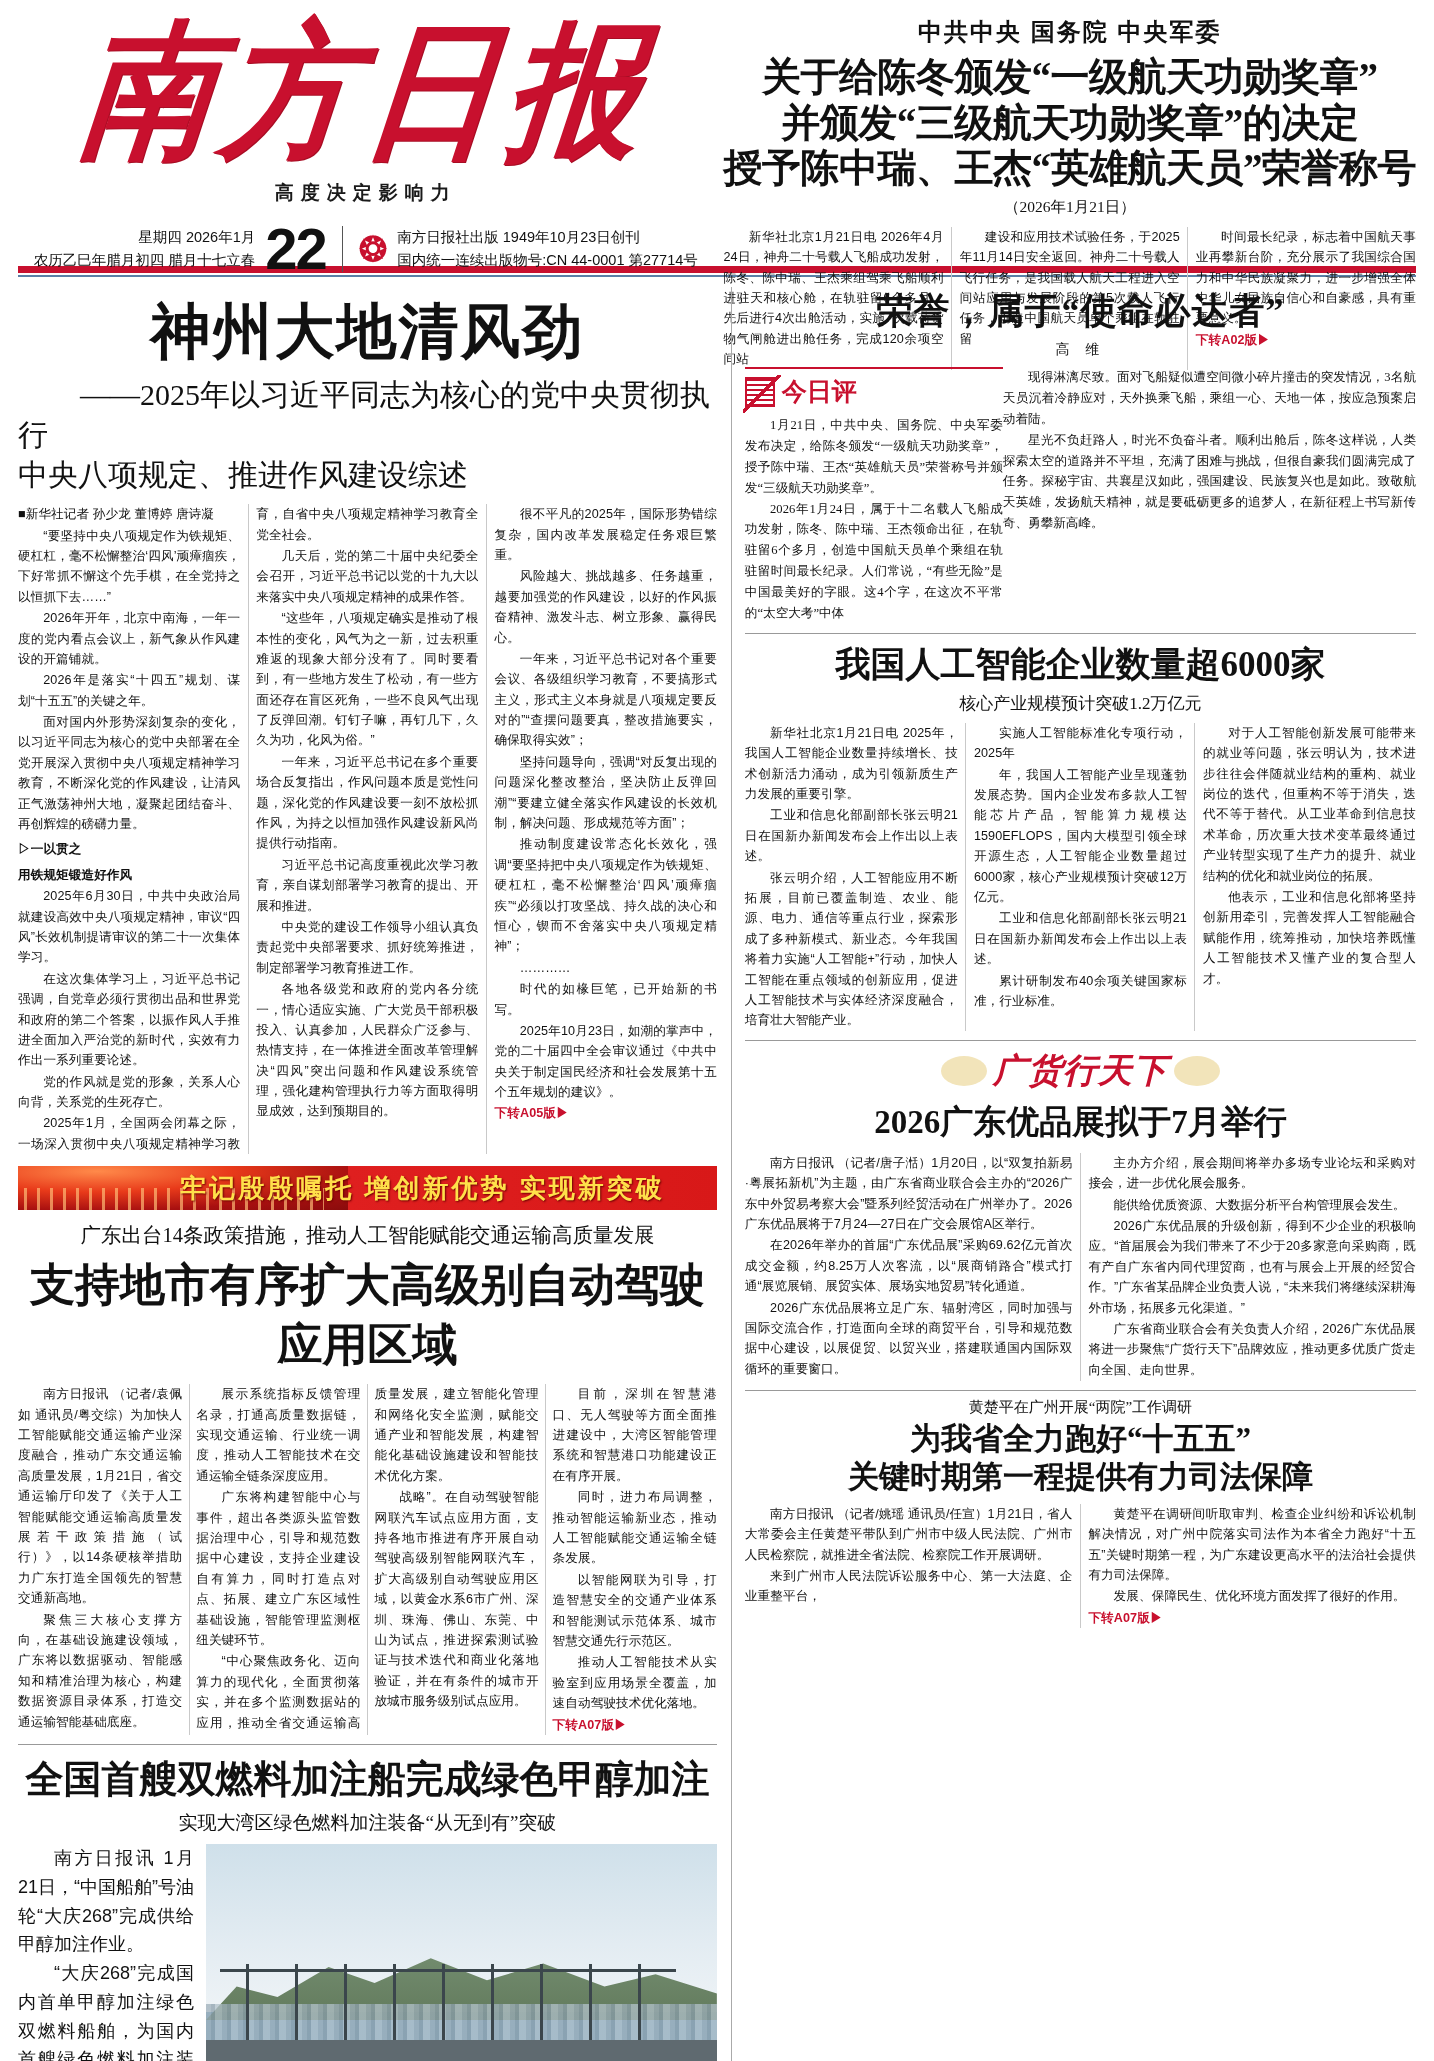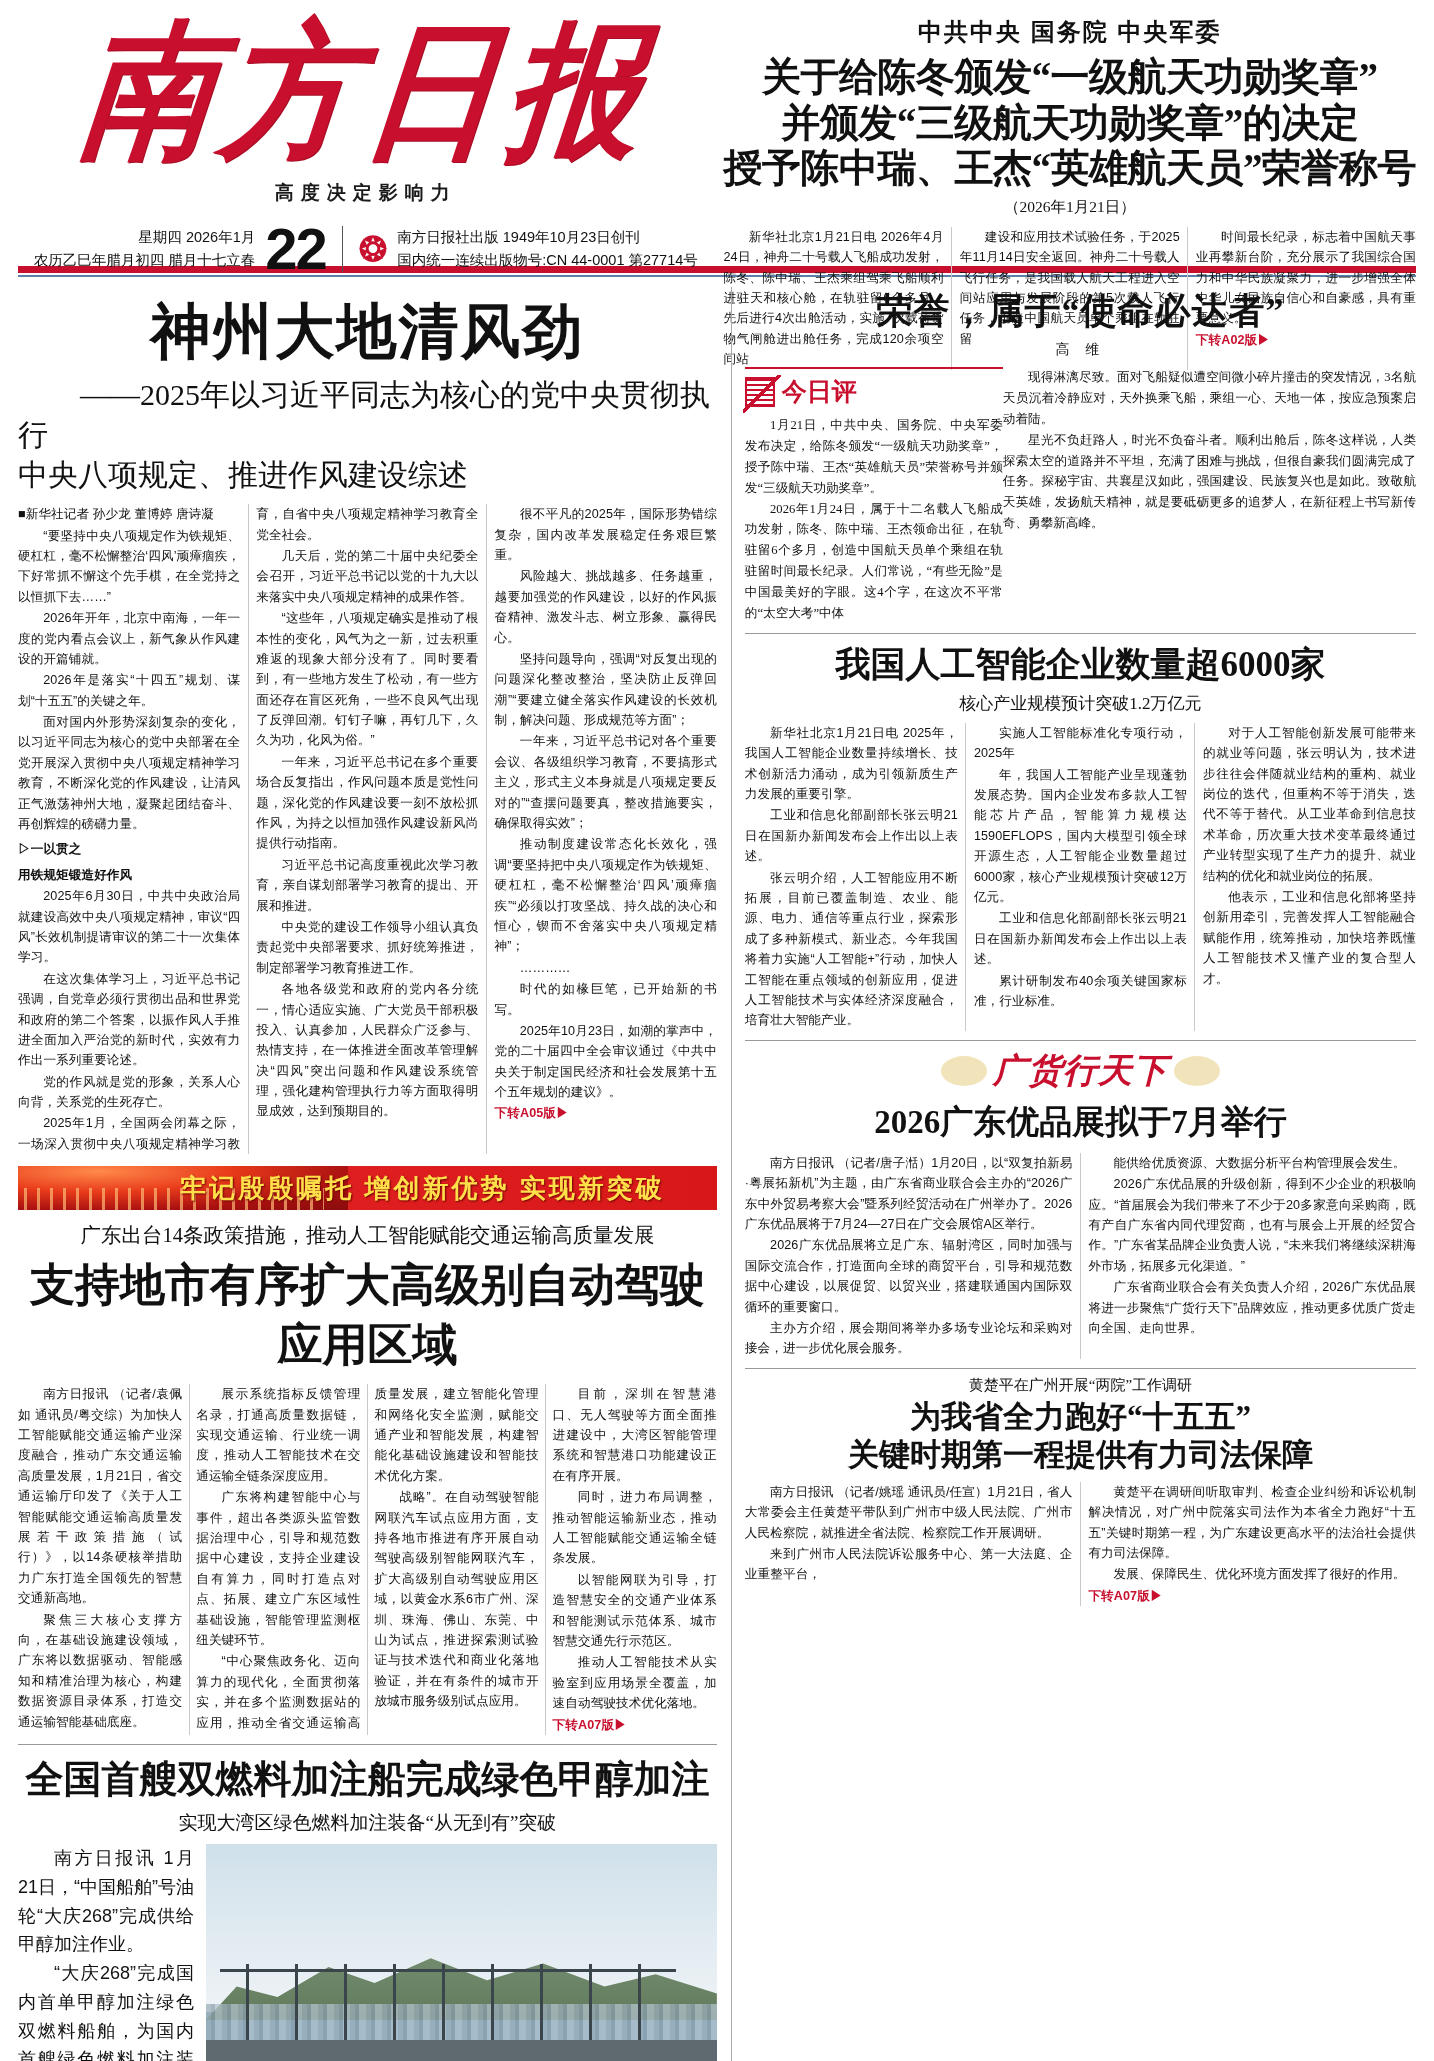--- a/index.html
+++ b/index.html
@@ -253,22 +253,22 @@
         <p>党的作风就是党的形象，关系人心向背，关系党的生死存亡。</p>
         <p>2025年1月，全国两会闭幕之际，一场深入贯彻中央八项规定精神学习教育，自省中央八项规定精神学习教育全党全社会。</p>
         <p>几天后，党的第二十届中央纪委全会召开，习近平总书记以党的十九大以来落实中央八项规定精神的成果作答。</p>
         <p>“这些年，八项规定确实是推动了根本性的变化，风气为之一新，过去积重难返的现象大部分没有了。同时要看到，有一些地方发生了松动，有一些方面还存在盲区死角，一些不良风气出现了反弹回潮。钉钉子嘛，再钉几下，久久为功，化风为俗。”</p>
         <p>一年来，习近平总书记在多个重要场合反复指出，作风问题本质是党性问题，深化党的作风建设要一刻不放松抓作风，为持之以恒加强作风建设新风尚提供行动指南。</p>
         <p>习近平总书记高度重视此次学习教育，亲自谋划部署学习教育的提出、开展和推进。</p>
         <p>中央党的建设工作领导小组认真负责起党中央部署要求、抓好统筹推进，制定部署学习教育推进工作。</p>
         <p>各地各级党和政府的党内各分统一，情心适应实施、广大党员干部积极投入、认真参加，人民群众广泛参与、热情支持，在一体推进全面改革管理解决“四风”突出问题和作风建设系统管理，强化建构管理执行力等方面取得明显成效，达到预期目的。</p>
         <p>很不平凡的2025年，国际形势错综复杂，国内改革发展稳定任务艰巨繁重。</p>
         <p>风险越大、挑战越多、任务越重，越要加强党的作风建设，以好的作风振奋精神、激发斗志、树立形象、赢得民心。</p>
+        <p>一年来，习近平总书记对各个重要会议、各级组织学习教育，不要搞形式主义，形式主义本身就是八项规定要反对的”“查摆问题要真，整改措施要实，确保取得实效”；</p>
         <p>坚持问题导向，强调“对反复出现的问题深化整改整治，坚决防止反弹回潮”“要建立健全落实作风建设的长效机制，解决问题、形成规范等方面”；</p>
-        <p>一年来，习近平总书记对各个重要会议、各级组织学习教育，不要搞形式主义，形式主义本身就是八项规定要反对的”“查摆问题要真，整改措施要实，确保取得实效”；</p>
         <p>推动制度建设常态化长效化，强调“要坚持把中央八项规定作为铁规矩、硬杠杠，毫不松懈整治‘四风’顽瘴痼疾”“必须以打攻坚战、持久战的决心和恒心，锲而不舍落实中央八项规定精神”；</p>
         <p>…………</p>
         <p>时代的如椽巨笔，已开始新的书写。</p>
         <p>2025年10月23日，如潮的掌声中，党的二十届四中全会审议通过《中共中央关于制定国民经济和社会发展第十五个五年规划的建议》。</p>
         <p class="jump noind">下转A05版▶</p>
       </div>
 
       <div class="banner">
         <div class="banner-txt">牢记殷殷嘱托  增创新优势  实现新突破</div>
       </div>
@@ -365,20 +365,21 @@
 
       <div class="gh-logo">
         <span class="gh-cloud"></span>
         <span class="gh-txt">广货行天下</span>
         <span class="gh-cloud"></span>
       </div>
       <div class="gh-hd">2026广东优品展拟于7月举行</div>
 
       <div class="art cols2">
         <p>南方日报讯 （记者/唐子湉）1月20日，以“双复拍新易·粤展拓新机”为主题，由广东省商业联合会主办的“2026广东中外贸易考察大会”暨系列经贸活动在广州举办了。2026广东优品展将于7月24—27日在广交会展馆A区举行。</p>
+        <p>在2026年举办的首届“广东优品展”采购69.62亿元首次成交金额，约8.25万人次客流，以“展商销路合”模式打通“展览展销、展贸实体、展场实地贸易”转化通道。</p>
         <p>2026广东优品展将立足广东、辐射湾区，同时加强与国际交流合作，打造面向全球的商贸平台，引导和规范数据中心建设，以展促贸、以贸兴业，搭建联通国内国际双循环的重要窗口。</p>
         <p>主办方介绍，展会期间将举办多场专业论坛和采购对接会，进一步优化展会服务。</p>
         <p>能供给优质资源、大数据分析平台构管理展会发生。</p>
         <p>2026广东优品展的升级创新，得到不少企业的积极响应。“首届展会为我们带来了不少于20多家意向采购商，既有产自广东省内同代理贸商，也有与展会上开展的经贸合作。”广东省某品牌企业负责人说，“未来我们将继续深耕海外市场，拓展多元化渠道。”</p>
         <p>广东省商业联合会有关负责人介绍，2026广东优品展将进一步聚焦“广货行天下”品牌效应，推动更多优质广货走向全国、走向世界。</p>
       </div>
 
       <div class="hr-thin"></div>
 
       <div class="ct-kick">黄楚平在广州开展“两院”工作调研</div>

